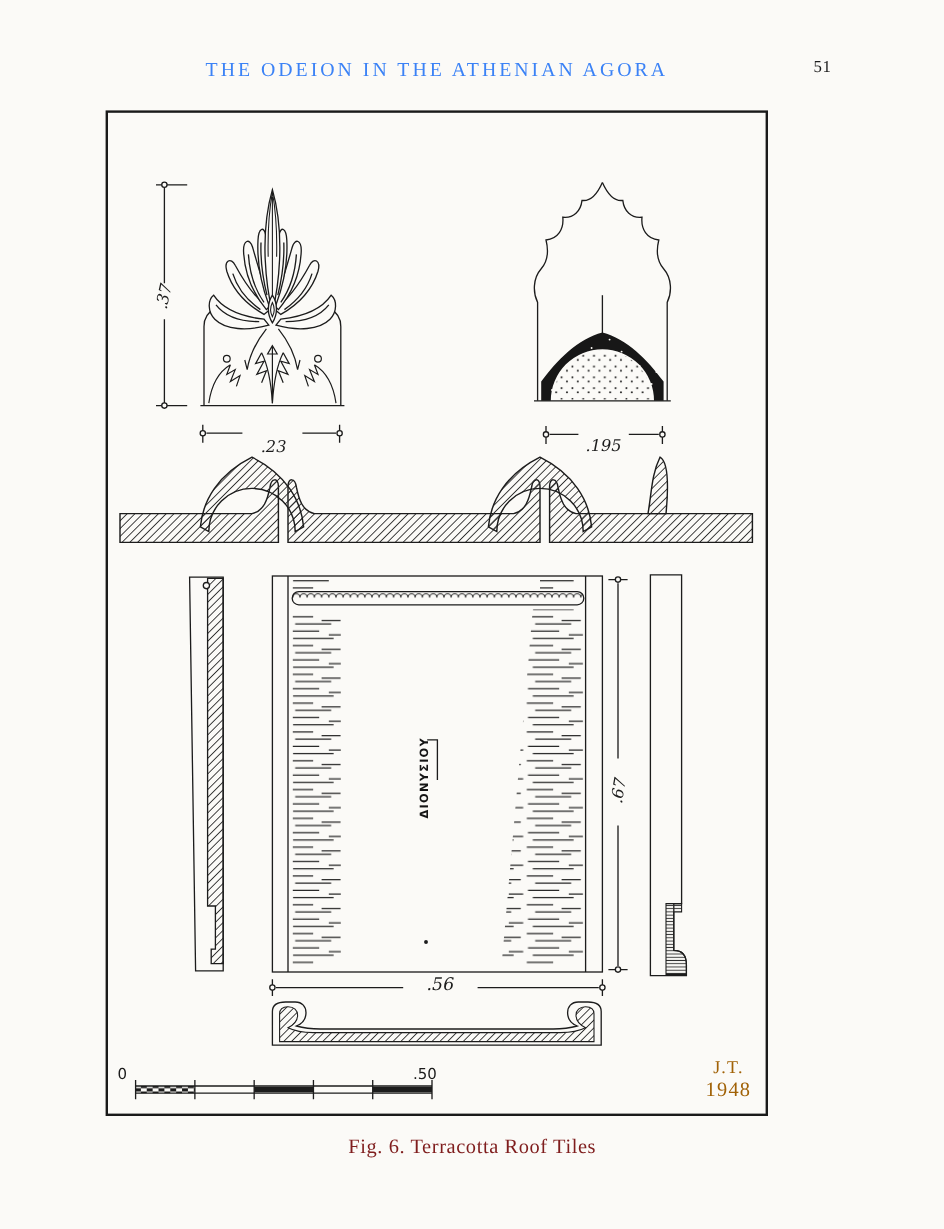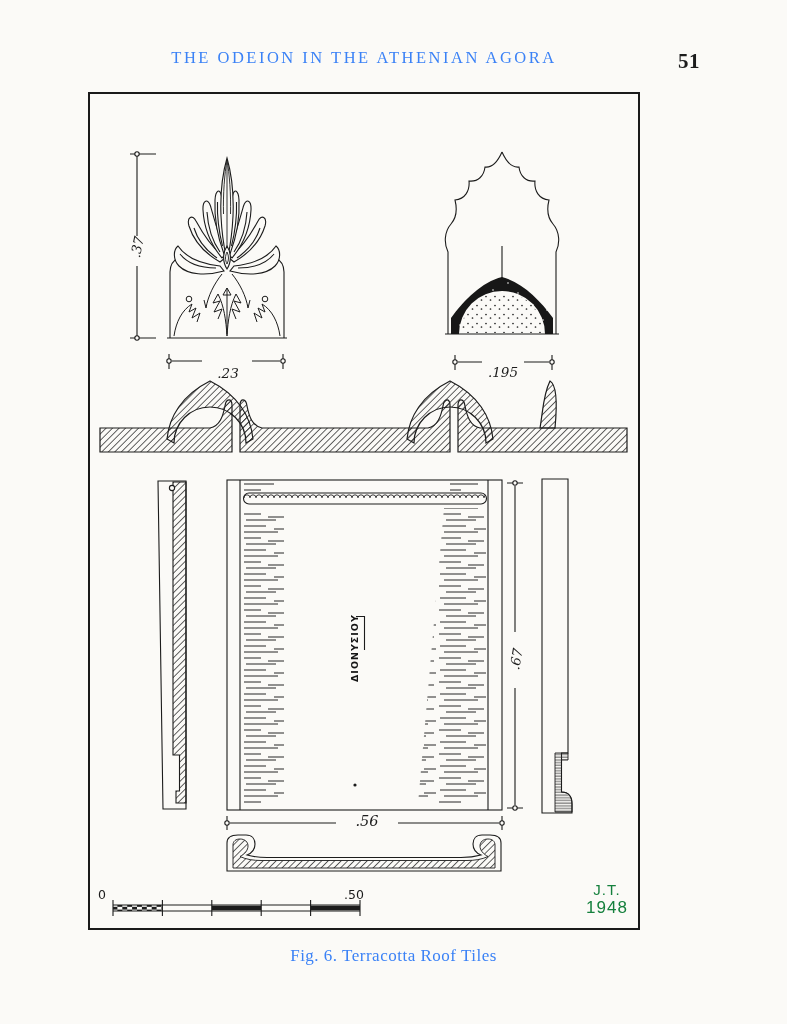--- a/index.html
+++ b/index.html
@@ -7,21 +7,21 @@
     width:787px;height:1024px;position:relative;overflow:hidden;
     background:#fbfaf7;color:#1c1c1c;
     font-family:"Liberation Serif", serif;
   }
   .hdr{
     position:absolute;left:88px;top:48px;width:552px;text-align:center;
     font-size:16.5px;letter-spacing:2.5px;color:#3b82f6;
   }
   .pgnum{
     position:absolute;left:678px;top:49px;width:30px;
-    font-size:21px;font-weight:bold;letter-spacing:.5px;
+    font-size:14px;font-weight:normal;letter-spacing:.5px;
   }
   .figborder{
     position:absolute;left:88px;top:92px;width:552px;height:838px;
     border:2px solid #1a1a1a;box-sizing:border-box;
   }
   .figcontent{position:absolute;left:88px;top:92px;width:552px;height:838px;}
   .figcontent svg{position:absolute;left:0;top:0;}
   .dim{
     position:absolute;font-family:"DejaVu Serif", serif;font-style:italic;
     font-size:13.5px;text-align:center;color:#1c1c1c;white-space:nowrap;
@@ -31,26 +31,26 @@
     transform:rotate(-90deg);
     font-family:"DejaVu Sans", sans-serif;font-weight:600;font-size:9.5px;
     letter-spacing:1px;text-align:center;line-height:14px;color:#151515;
   }
   .scalelbl{
     position:absolute;font-family:"DejaVu Sans", sans-serif;
     font-size:12.5px;color:#1c1c1c;
   }
   .sig{
     position:absolute;left:488px;top:789px;width:62px;text-align:center;
-    font-family:Liberation Sans, sans-serif;font-size:15px;letter-spacing:1px;
-    line-height:18px;color:#15803d;
+    font-family:Liberation Serif, serif;font-size:15px;letter-spacing:1px;
+    line-height:18px;color:#a16207;
   }
   .caption{
     position:absolute;left:0;top:946px;width:787px;text-align:center;
-    font-size:17px;letter-spacing:.5px;color:#3b82f6;
+    font-size:17px;letter-spacing:.5px;color:#7f1d1d;
   }
 </style>
 </head>
 <body>
 
 <div class="hdr">THE ODEION IN THE ATHENIAN AGORA</div>
 <div class="pgnum">51</div>
 
 <div class="figborder"></div>
 

